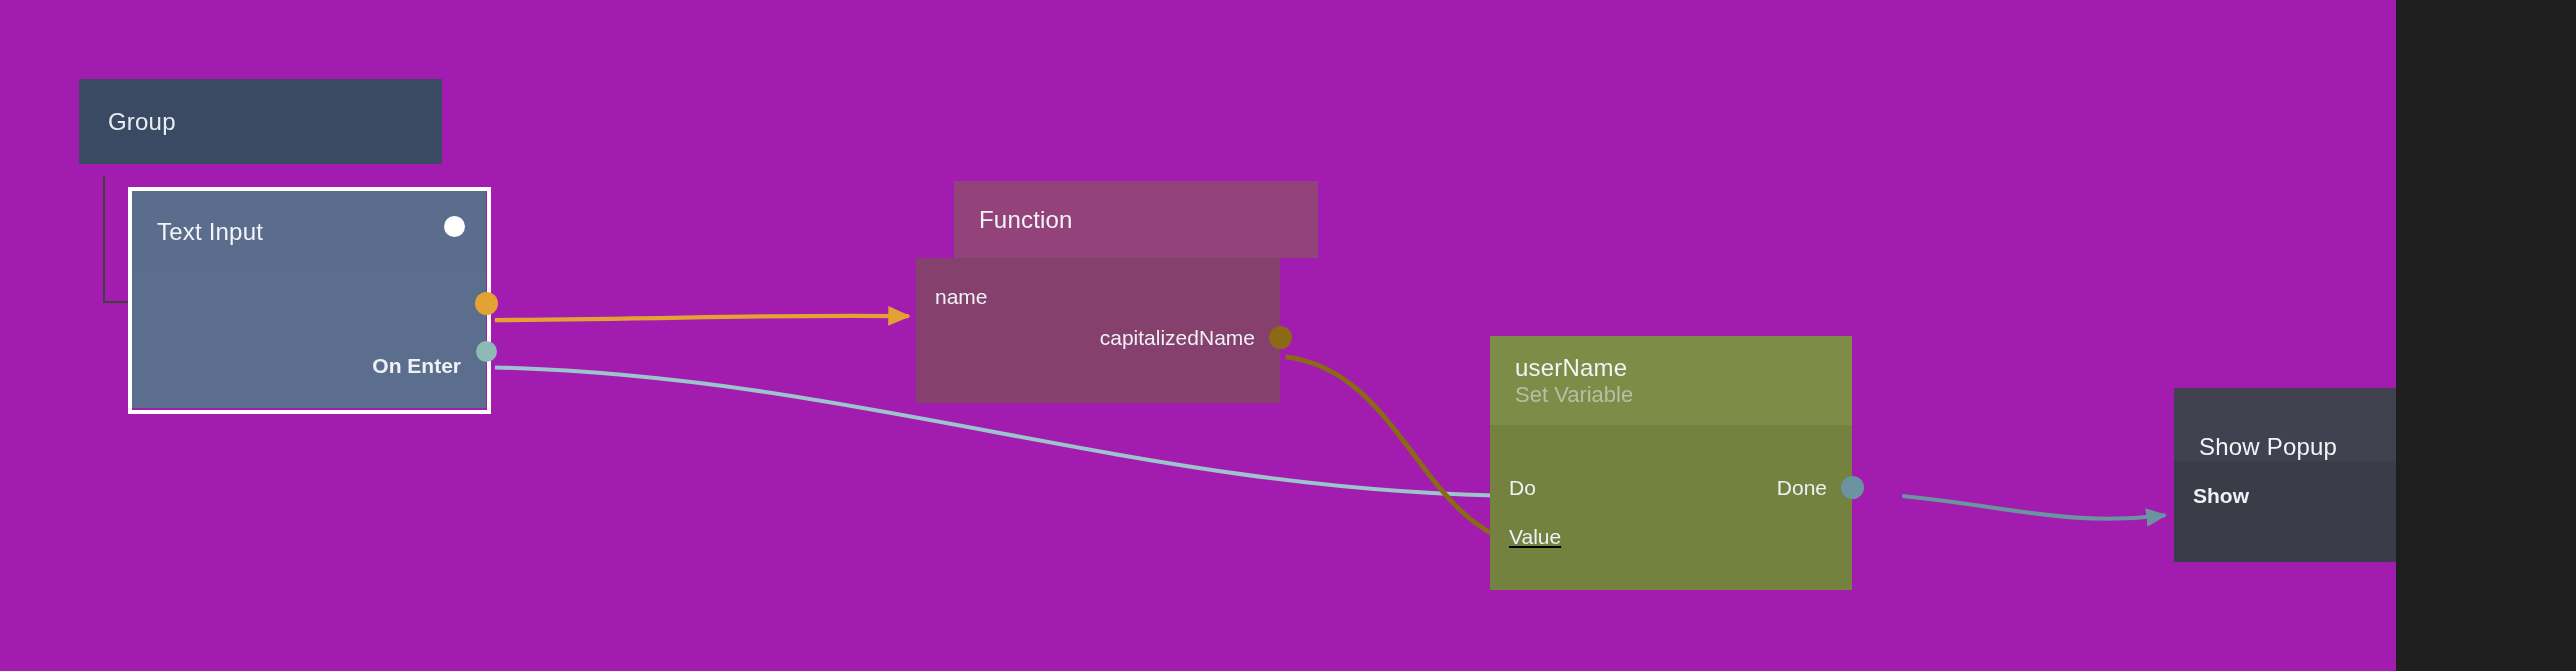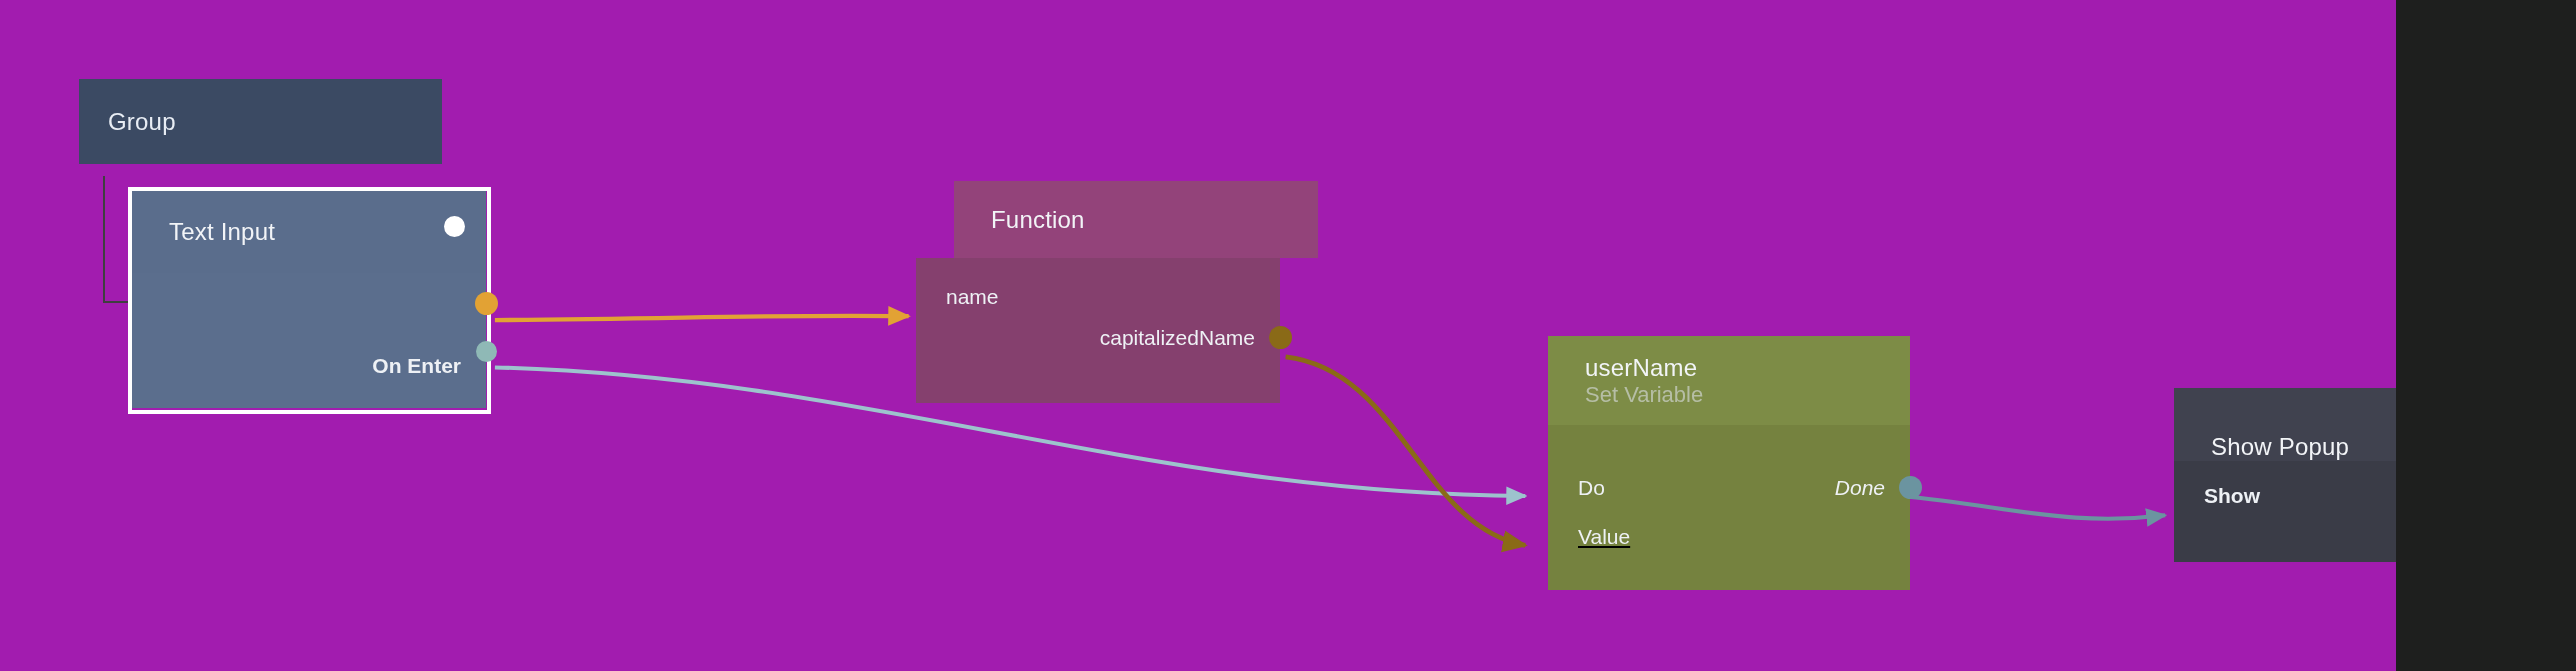--- a/index.html
+++ b/index.html
@@ -50,21 +50,21 @@
 
   
   .node {
     position: absolute;
     box-sizing: border-box;
   }
   .node-header {
     box-sizing: border-box;
     width: 100%;
     position: relative;
-    padding: 0 37px;
+    padding: 0 25px;
     display: flex;
     flex-direction: column;
     justify-content: center;
   }
   .node-title {
     color: #f2f4f7;
     font-size: 24px;
     line-height: 1.15;
     letter-spacing: 0.2px;
   }
@@ -86,21 +86,21 @@
     box-sizing: border-box;
     height: 25px;
     display: flex;
     align-items: center;
   }
   .port-label {
     color: #eef1f5;
     font-size: 21px;
     white-space: nowrap;
   }
-  .port-row.in  { justify-content: flex-start; padding-left: 30px; }
+  .port-row.in  { justify-content: flex-start; padding-left: 19px; }
   .port-row.out { justify-content: flex-end;  padding-right: 25px; }
 
   
   .sel-frame {
     position: absolute;
     box-sizing: border-box;
     border: 4.8px solid #ffffff;
   }
 
   
@@ -174,31 +174,31 @@
         <span class="port-label">name</span>
       </div>
 
       <div class="port-row out" style="top:67px;">
         <span class="port-label">capitalizedName</span>
       </div>
       <span class="port-dot" style="right:-11.6px; top:68px; width:23px; height:23px; background:#8a6a17;"></span>
     </div>
   </div>
 
-  <div class="node" style="left:1548px; top:336px; width:362px; height:254px;">
+  <div class="node" style="left:1490px; top:336px; width:362px; height:254px;">
     <div class="node-header" style="height:89px; background:#7d8c46;">
       <span class="node-title">userName</span>
       <span class="node-subtitle">Set Variable</span>
     </div>
     <div class="node-body" style="height:165px; background:#75823f;">
       <div class="port-row in" style="top:50px;">
         <span class="port-label">Do</span>
       </div>
 
-      <div class="port-row out" style="top:50px;font-style:italic;">
+      <div class="port-row out" style="top:50px;">
         <span class="port-label">Done</span>
       </div>
       <span class="port-dot" style="right:-11.6px; top:51px; width:23px; height:23px; background:#6b94a0;"></span>
 
       <div class="port-row in" style="top:99px;text-decoration:underline;">
         <span class="port-label">Value</span>
       </div>
     </div>
   </div>
 

